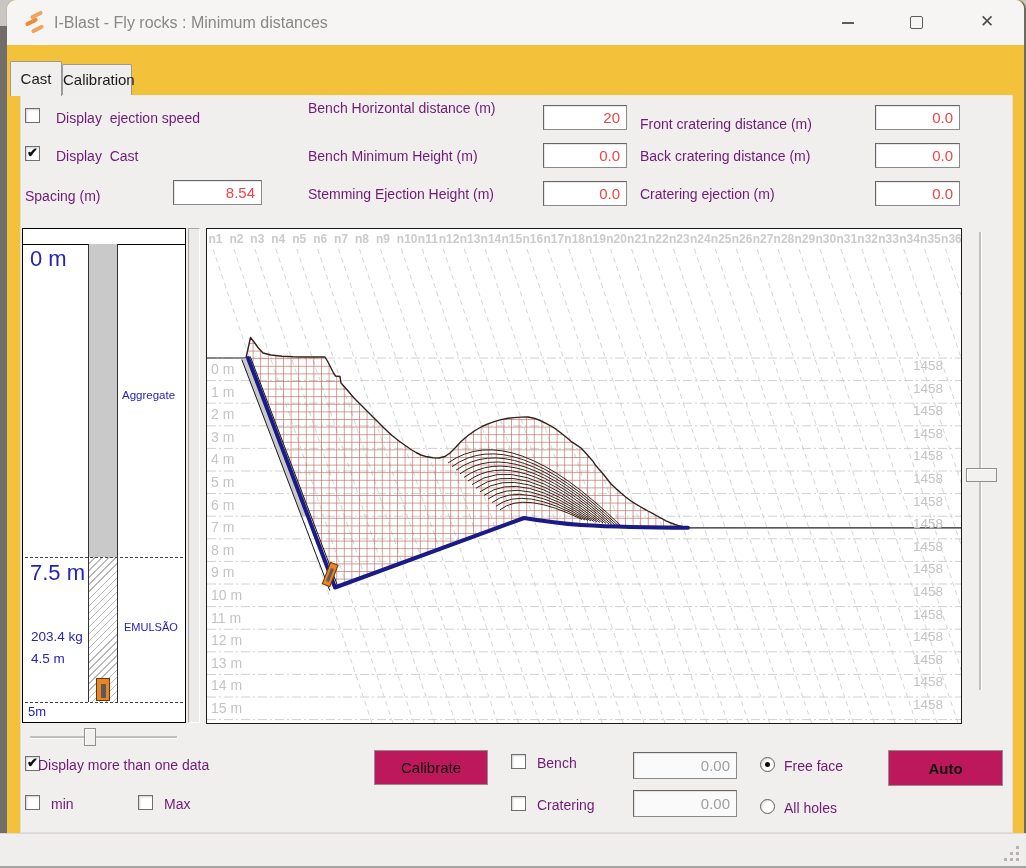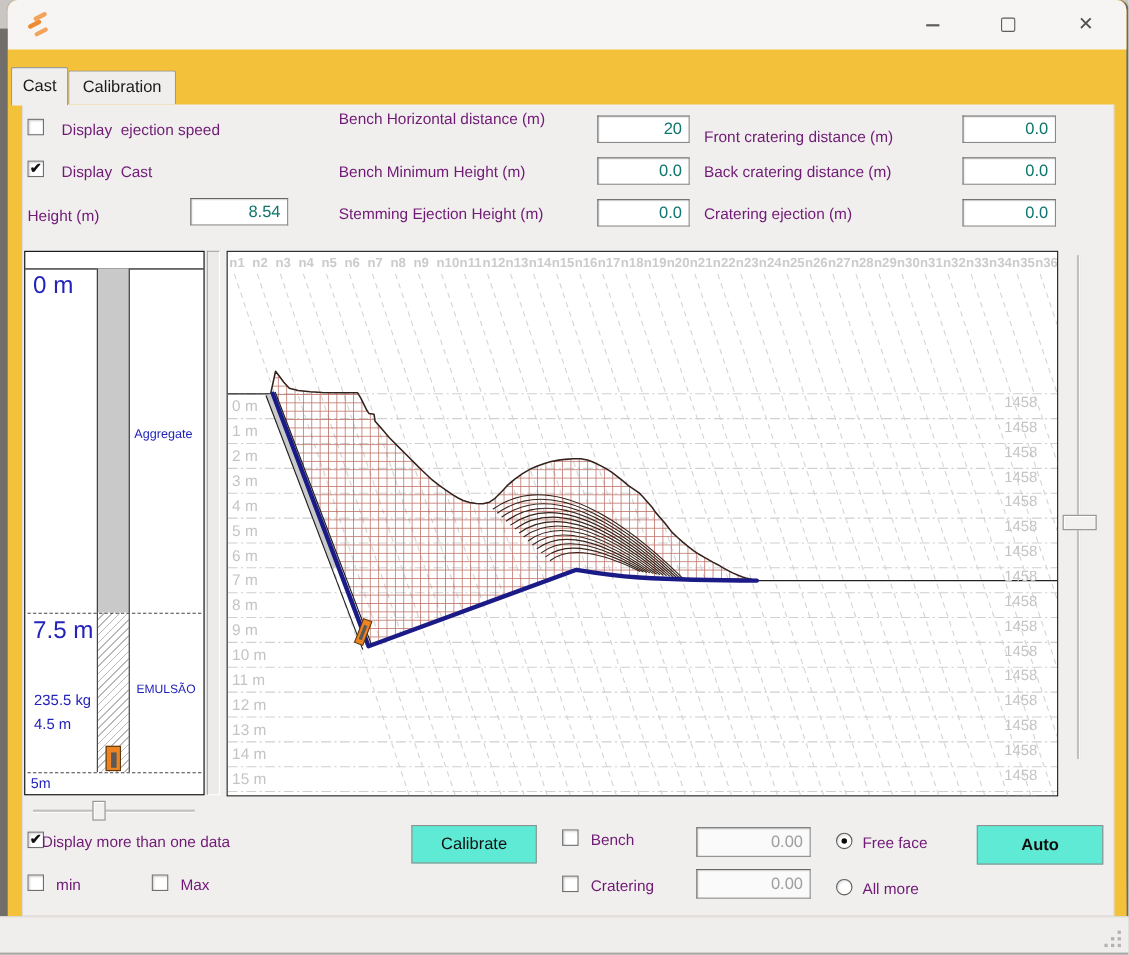--- a/index.html
+++ b/index.html
@@ -25,35 +25,35 @@
   #grip{left:1002px;top:844px;width:20px;height:20px}
   #grip i{position:absolute;width:3px;height:3px;background:#b5b2af}
   #grip i:nth-child(1){left:14px;top:14px}#grip i:nth-child(2){left:14px;top:8px}
   #grip i:nth-child(3){left:8px;top:14px}#grip i:nth-child(4){left:14px;top:2px}
   #grip i:nth-child(5){left:8px;top:8px}#grip i:nth-child(6){left:2px;top:14px}
   
   #page{left:20px;top:95px;width:993px;height:738px;background:#F0EFEE;border:1px solid #e0ddda;border-top:none}
   .tab{font-size:15px;color:#1b1b1b;text-align:center;background:#F0EFEE;
        border:1px solid #9a9a9a;border-bottom:none;border-radius:2px 2px 0 0;cursor:pointer}
   #tab-cast{left:10px;top:61px;width:52px;height:35px;line-height:34px;z-index:3}
-  #tab-cal{left:62px;top:64px;width:98px;height:31px;line-height:30px;background:#EFEEEC}
+  #tab-cal{left:62px;top:64px;width:70px;height:31px;line-height:30px;background:#EFEEEC}
   
   .lbl{font-size:14px;color:#701a75;white-space:pre}
   .field{background:#fff;border:1px solid #8a8a8a;border-top-color:#666;border-left-color:#666;
          box-shadow:inset 1px 1px 1px rgba(0,0,0,.10);
-         font-family:"Liberation Sans",sans-serif;font-size:15px;color:#0f766e;
+         font-family:"Liberation Sans",sans-serif;font-size:15px;color:#ef4444;
          text-align:right;padding:0 6px;outline:none}
   input.field:disabled{color:#9f9f9f;background:#FBFAFA}
   .checkbox{width:15px;height:15px;background:#fff;border:1px solid #6f6f6f;
             box-shadow:inset 1px 1px 2px rgba(0,0,0,.20);cursor:pointer}
   .checkbox.on::after{content:"✔";position:absolute;left:1px;top:-2px;font-size:13px;font-weight:bold;color:#101010}
   .radio{width:15px;height:15px;background:#fff;border:1px solid #5f5f5f;border-radius:50%;
          box-shadow:inset 1px 1px 2px rgba(0,0,0,.15);cursor:pointer}
   .radio.on::after{content:"";position:absolute;left:4px;top:4px;width:5px;height:5px;border-radius:50%;background:#0a0a0a}
-  .btn{background:#5eead4;border:1px solid #8f8f8f;font-size:15px;color:#101010;text-align:center;cursor:pointer}
+  .btn{background:#be185d;border:1px solid #8f8f8f;font-size:15px;color:#101010;text-align:center;cursor:pointer}
   
   #bpanel{left:22px;top:228px;width:164px;height:495px;background:#fff;border:1px solid #000}
   .blue{color:#2323BB}
   #bp-topline{left:0;top:15px;width:162px;border-top:1px solid #000}
   #col-stem{left:65px;top:15px;width:30px;height:313px;background:#C9C9C9;border-left:1px solid #333;border-right:1px solid #333}
   #col-expl{left:65px;top:328px;width:30px;height:145px;border-left:1px solid #333;border-right:1px solid #333;
             background:repeating-linear-gradient(135deg,#ffffff 0 4px,#b9b9b9 4px 5px)}
   .dashline{border-top:1px dashed #444}
   #deto{left:73px;top:449px;width:14px;height:23px;background:#EE8322;border:1px solid #5a3a10}
   #deto i{position:absolute;left:4px;top:5px;width:5px;height:14px;background:#5a5a5a}
@@ -79,20 +79,21 @@
 </head>
 <body>
 
 <div class="abs" id="win"></div>
 <div class="abs" id="titlebar">
   <div class="abs" id="appicon">
       <i></i>
       <i></i>
       <i></i>
     </div>
+  <div class="abs" id="title">I-Blast - Fly rocks : Minimum distances</div>
   <div class="abs wbtn" style="left:821px">
       <span class="glyph-min"></span>
     </div>
   <div class="abs wbtn" style="left:889px">
       <span class="glyph-max"></span>
     </div>
   <div class="abs wbtn" style="left:962px">
       <span class="glyph-close">✕</span>
     </div>
 </div>
@@ -108,21 +109,21 @@
   </div>
 
 <div class="abs tab" id="tab-cal">Calibration</div>
 <div class="abs tab" id="tab-cast">Cast</div>
 <div class="abs" id="page"></div>
 
 <div class="abs checkbox" style="left:25px;top:108px"></div>
 <div class="abs lbl" style="left:56px;top:110px">Display  ejection speed</div>
 <div class="abs checkbox on" style="left:25px;top:146px"></div>
 <div class="abs lbl" style="left:56px;top:148px">Display  Cast</div>
-<div class="abs lbl" style="left:25px;top:188px">Height (m)</div>
+<div class="abs lbl" style="left:25px;top:188px">Spacing (m)</div>
 <input class="abs field" style="left: 173px; top: 180px; width: 89px; height: 25px;" value="8.54">
 
 <div class="abs lbl" style="left:308px;top:100px">Bench Horizontal distance (m)</div>
 <input class="abs field" style="left: 543px; top: 105px; width: 84px; height: 25px;" value="20">
 <div class="abs lbl" style="left:308px;top:148px">Bench Minimum Height (m)</div>
 <input class="abs field" style="left: 543px; top: 143px; width: 84px; height: 25px;" value="0.0">
 <div class="abs lbl" style="left:308px;top:186px">Stemming Ejection Height (m)</div>
 <input class="abs field" style="left: 543px; top: 181px; width: 84px; height: 25px;" value="0.0">
 
 <div class="abs lbl" style="left:640px;top:116px">Front cratering distance (m)</div>
@@ -134,21 +135,21 @@
 
 <div class="abs" id="bpanel">
   <div class="abs" id="bp-topline"></div>
   <div class="abs" id="col-stem"></div>
   <div class="abs" id="col-expl"></div>
   <div class="abs dashline" style="left:2px;top:328px;width:158px"></div>
   <div class="abs dashline" style="left:2px;top:473px;width:158px"></div>
   <div class="abs blue" style="left:7px;top:17px;font-size:22px">0 m</div>
   <div class="abs blue" style="left:99px;top:160px;font-size:11.5px">Aggregate</div>
   <div class="abs blue" style="left:7px;top:331px;font-size:22px">7.5 m</div>
-  <div class="abs blue" style="left:8px;top:400px;font-size:13.5px">235.5 kg</div>
+  <div class="abs blue" style="left:8px;top:400px;font-size:13.5px">203.4 kg</div>
   <div class="abs blue" style="left:8px;top:422px;font-size:13.5px">4.5 m</div>
   <div class="abs blue" style="left:101px;top:392px;font-size:11px">EMULSÃO</div>
   <div class="abs" id="deto">
       <i></i>
     </div>
   <div class="abs blue" style="left:5px;top:475px;font-size:13px">5m</div>
 </div>
 <div class="abs" id="vchan"></div>
 
 <div class="abs" id="chartbox">
@@ -337,15 +338,15 @@
 <div class="abs checkbox" style="left:511px;top:754px"></div>
 <div class="abs lbl" style="left:537px;top:755px">Bench</div>
 <input class="abs field" style="left: 633px; top: 752px; width: 104px; height: 27px;" disabled="" value="0.00">
 <div class="abs checkbox" style="left:511px;top:796px"></div>
 <div class="abs lbl" style="left:537px;top:797px">Cratering</div>
 <input class="abs field" style="left: 633px; top: 790px; width: 104px; height: 27px;" disabled="" value="0.00">
 
 <div class="abs radio on" style="left:760px;top:757px"></div>
 <div class="abs lbl" style="left:784px;top:758px">Free face</div>
 <div class="abs radio" style="left:760px;top:799px"></div>
-<div class="abs lbl" style="left:784px;top:800px">All more</div>
+<div class="abs lbl" style="left:784px;top:800px">All holes</div>
 
 <button class="abs btn" style="left:888px;top:750px;width:115px;height:36px;font-weight:bold">Auto</button>
 
 </body></html>

